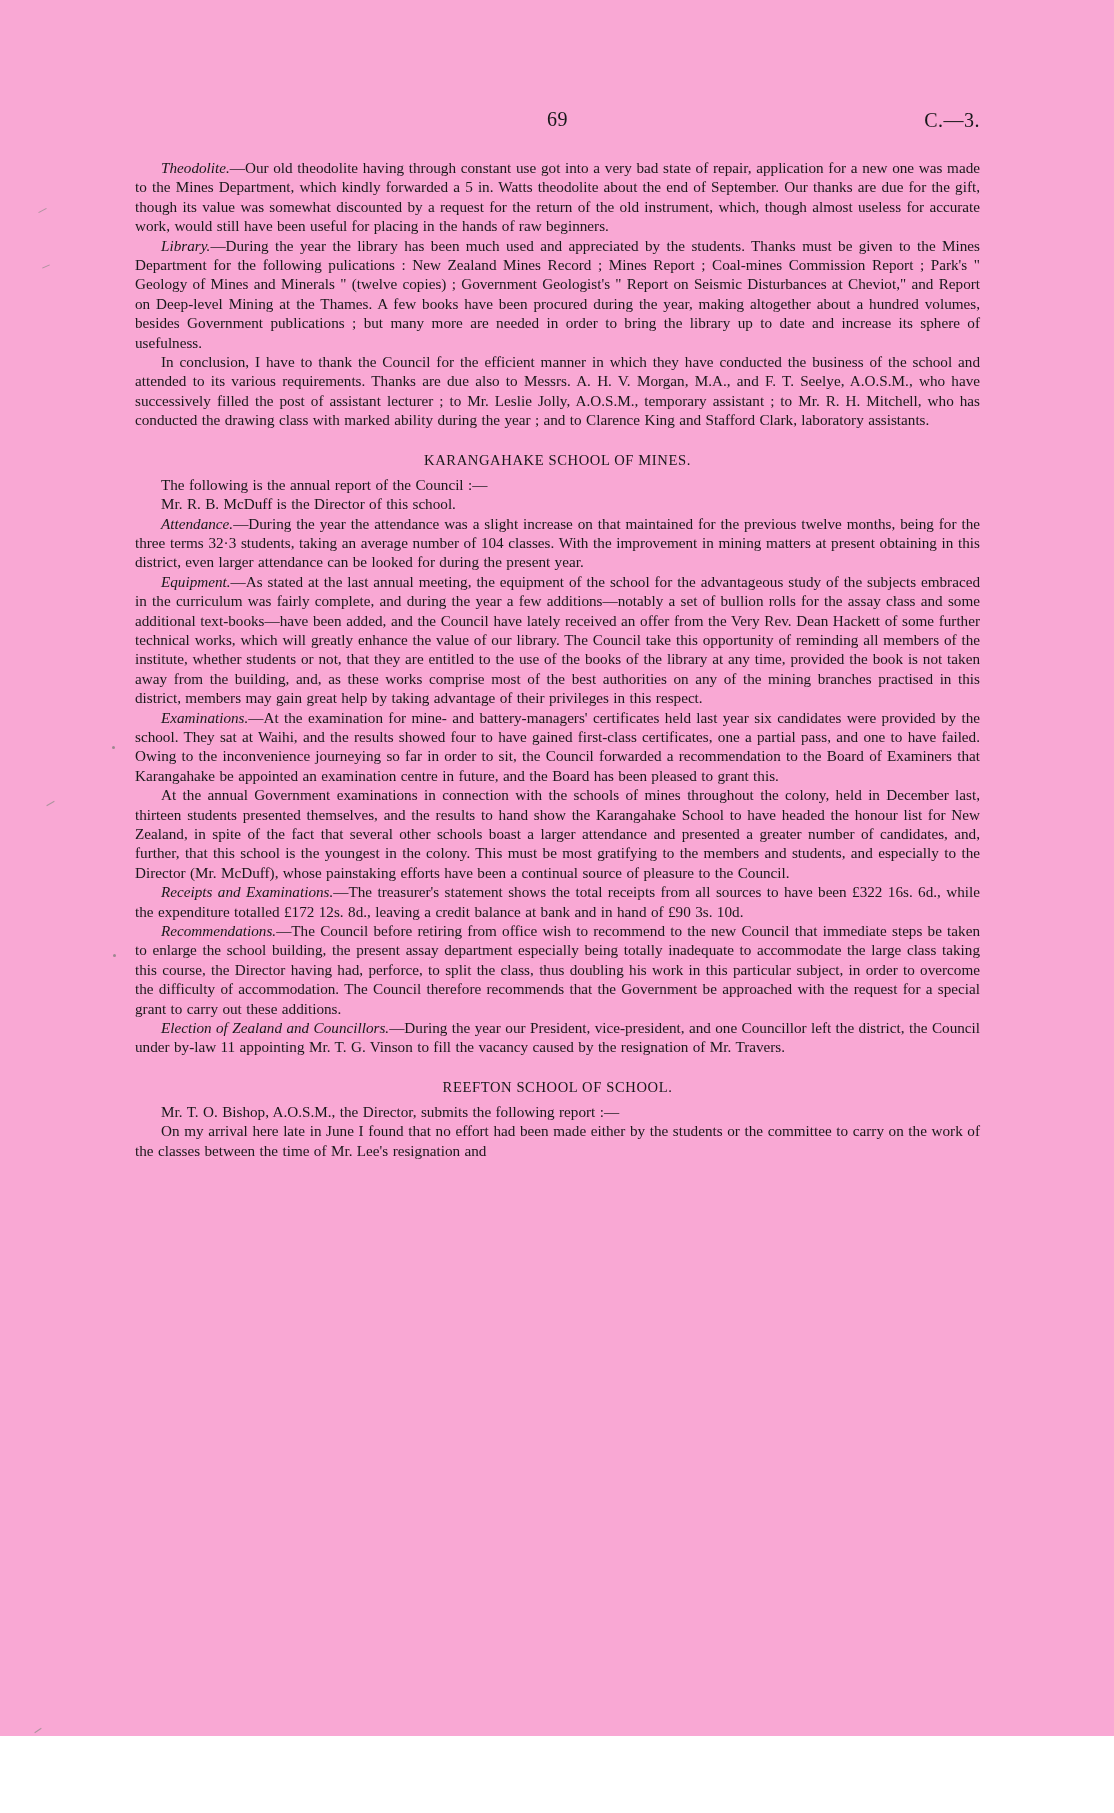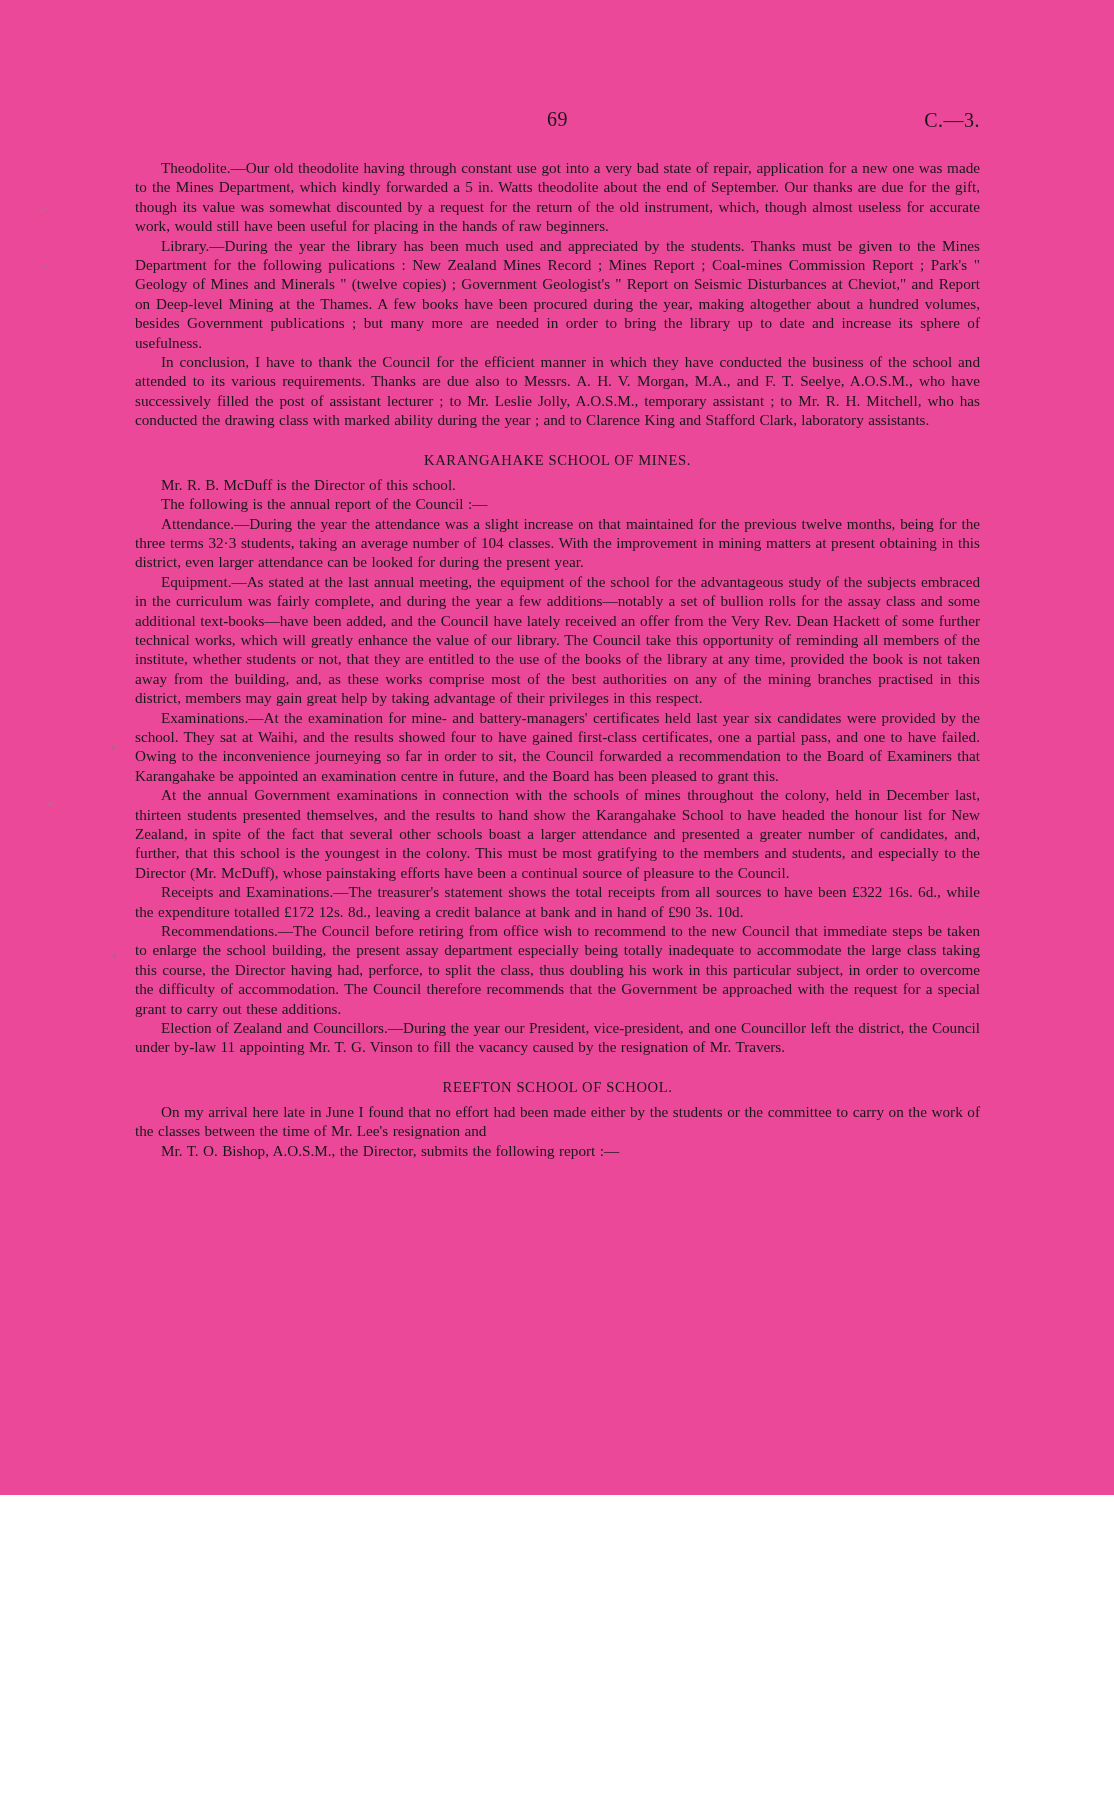--- a/index.html
+++ b/index.html
@@ -10,22 +10,22 @@
   body {
     width: 1114px;
     height: 1813px;
     font-family: "Liberation Serif", serif;
     color: #18181a;
     position: relative;
   }
   .page {
     position: relative;
     width: 1114px;
-    height: 1495px;
-    background: #ec4899;
+    height: 1736px;
+    background: #f9a8d4;
     overflow: hidden;
   }
   .content {
     position: absolute;
     left: 135px;
     top: 108px;
     width: 845px;
   }
   .header-row {
     position: relative;
@@ -50,20 +50,21 @@
   p.para {
     margin: 0;
     font-size: 15.2px;
     line-height: 19.4px;
     text-align: justify;
     text-justify: inter-word;
     text-indent: 26px;
     word-spacing: 0.6px;
   }
   .run-head {
+    font-style: italic;
   }
   .sec-title {
     margin: 16px 0 6px 0;
     text-align: center;
     font-size: 14.6px;
     letter-spacing: 0.6px;
   }
   .sec-title.spaced-top {
     margin-top: 22px;
     font-family: Liberation Serif, serif;
@@ -105,31 +106,31 @@
     </div>
 
     <div>
       <p class="para"><span class="run-head">Theodolite.</span><span>—Our old theodolite having through constant use got into a very bad state of repair, application for a new one was made to the Mines Department, which kindly forwarded a 5 in. Watts theodolite about the end of September. Our thanks are due for the gift, though its value was somewhat discounted by a request for the return of the old instrument, which, though almost useless for accurate work, would still have been useful for placing in the hands of raw beginners.</span></p>
       <p class="para"><span class="run-head">Library.</span><span>—During the year the library has been much used and appreciated by the students. Thanks must be given to the Mines Department for the following pulications : New Zealand Mines Record ; Mines Report ; Coal-mines Commission Report ; Park's " Geology of Mines and Minerals " (twelve copies) ; Government Geologist's " Report on Seismic Disturbances at Cheviot," and Report on Deep-level Mining at the Thames. A few books have been procured during the year, making altogether about a hundred volumes, besides Government publications ; but many more are needed in order to bring the library up to date and increase its sphere of usefulness.</span></p>
       <p class="para"><span class="run-head"></span><span>In conclusion, I have to thank the Council for the efficient manner in which they have conducted the business of the school and attended to its various requirements. Thanks are due also to Messrs. A. H. V. Morgan, M.A., and F. T. Seelye, A.O.S.M., who have successively filled the post of assistant lecturer ; to Mr. Leslie Jolly, A.O.S.M., temporary assistant ; to Mr. R. H. Mitchell, who has conducted the drawing class with marked ability during the year ; and to Clarence King and Stafford Clark, laboratory assistants.</span></p>
     </div>
 
     <div>
       <div class="sec-title spaced-top">KARANGAHAKE SCHOOL OF MINES.</div>
+      <p class="para"><span>The following is the annual report of the Council :—</span></p>
       <p class="para"><span>Mr. R. B. McDuff is the Director of this school.</span></p>
-      <p class="para"><span>The following is the annual report of the Council :—</span></p>
       <p class="para"><span class="run-head">Attendance.</span><span>—During the year the attendance was a slight increase on that maintained for the previous twelve months, being for the three terms 32·3 students, taking an average number of 104 classes. With the improvement in mining matters at present obtaining in this district, even larger attendance can be looked for during the present year.</span></p>
       <p class="para"><span class="run-head">Equipment.</span><span>—As stated at the last annual meeting, the equipment of the school for the advantageous study of the subjects embraced in the curriculum was fairly complete, and during the year a few additions—notably a set of bullion rolls for the assay class and some additional text-books—have been added, and the Council have lately received an offer from the Very Rev. Dean Hackett of some further technical works, which will greatly enhance the value of our library. The Council take this opportunity of reminding all members of the institute, whether students or not, that they are entitled to the use of the books of the library at any time, provided the book is not taken away from the building, and, as these works comprise most of the best authorities on any of the mining branches practised in this district, members may gain great help by taking advantage of their privileges in this respect.</span></p>
       <p class="para"><span class="run-head">Examinations.</span><span>—At the examination for mine- and battery-managers' certificates held last year six candidates were provided by the school. They sat at Waihi, and the results showed four to have gained first-class certificates, one a partial pass, and one to have failed. Owing to the inconvenience journeying so far in order to sit, the Council forwarded a recommendation to the Board of Examiners that Karangahake be appointed an examination centre in future, and the Board has been pleased to grant this.</span></p>
       <p class="para"><span>At the annual Government examinations in connection with the schools of mines throughout the colony, held in December last, thirteen students presented themselves, and the results to hand show the Karangahake School to have headed the honour list for New Zealand, in spite of the fact that several other schools boast a larger attendance and presented a greater number of candidates, and, further, that this school is the youngest in the colony. This must be most gratifying to the members and students, and especially to the Director (Mr. McDuff), whose painstaking efforts have been a continual source of pleasure to the Council.</span></p>
       <p class="para"><span class="run-head">Receipts and Examinations.</span><span>—The treasurer's statement shows the total receipts from all sources to have been £322 16s. 6d., while the expenditure totalled £172 12s. 8d., leaving a credit balance at bank and in hand of £90 3s. 10d.</span></p>
       <p class="para"><span class="run-head">Recommendations.</span><span>—The Council before retiring from office wish to recommend to the new Council that immediate steps be taken to enlarge the school building, the present assay department especially being totally inadequate to accommodate the large class taking this course, the Director having had, perforce, to split the class, thus doubling his work in this particular subject, in order to overcome the difficulty of accommodation. The Council therefore recommends that the Government be approached with the request for a special grant to carry out these additions.</span></p>
       <p class="para"><span class="run-head">Election of Zealand and Councillors.</span><span>—During the year our President, vice-president, and one Councillor left the district, the Council under by-law 11 appointing Mr. T. G. Vinson to fill the vacancy caused by the resignation of Mr. Travers.</span></p>
     </div>
 
     <div>
       <div class="sec-title spaced-top">REEFTON SCHOOL OF SCHOOL.</div>
+      <p class="para"><span>Mr. T. O. Bishop, A.O.S.M., the Director, submits the following report :—</span></p>
       <p class="para"><span>On my arrival here late in June I found that no effort had been made either by the students or the committee to carry on the work of the classes between the time of Mr. Lee's resignation and</span></p>
-      <p class="para"><span>Mr. T. O. Bishop, A.O.S.M., the Director, submits the following report :—</span></p>
     </div>
 
   </div>
 </div>
 
 </body></html>

